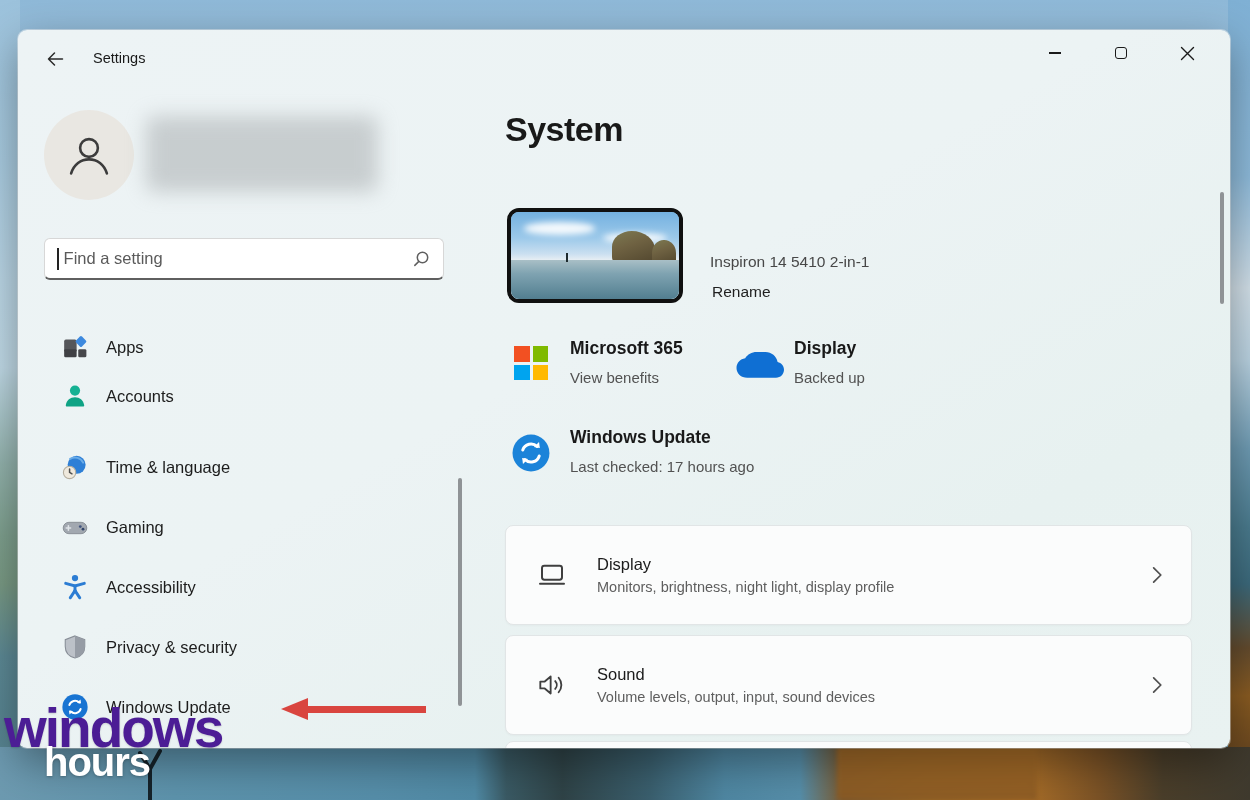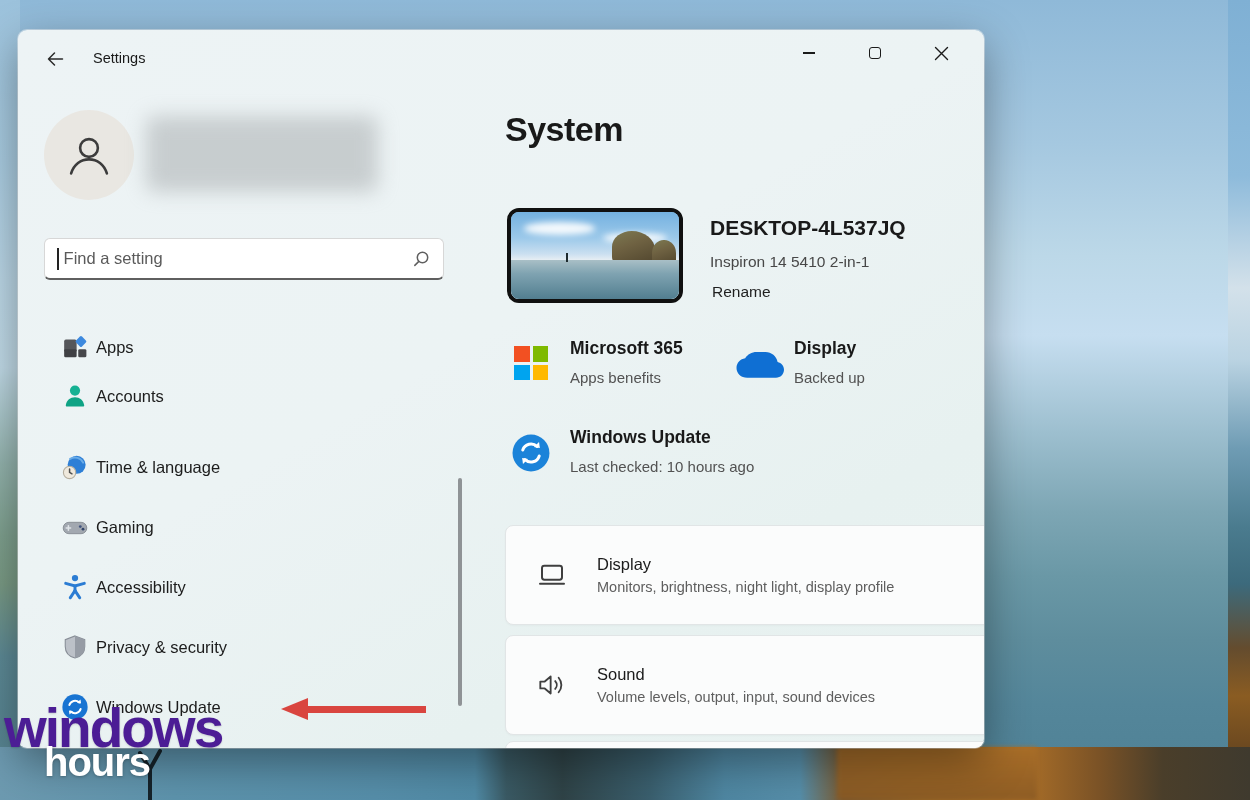--- a/index.html
+++ b/index.html
@@ -13,21 +13,21 @@
   .wp-left { left:0; top:0; width:20px; height:800px;
     background:linear-gradient(180deg,#9cc2dc 0%,#aacde2 20%,#bcd8e8 35%,#c2dce9 46%,#94b4ae 58%,#7fa18f 67%,#7a9b85 73%,#5d8a96 82%,#54808e 100%); }
   .wp-right { left:1228px; top:0; width:22px; height:800px;
     background:linear-gradient(180deg,#7fb0d4 0%,#8ebbdb 22%,#d3e1ea 36%,#bad3e2 45%,#6f9cb4 56%,#4a7b8e 66%,#3c6a7c 73%,#644c2e 81%,#8a5c22 87%,#6e4a20 93%,#4a3a22 100%); }
   .wp-bottom { left:0; top:747px; width:1250px; height:53px;
     background:linear-gradient(90deg,#6d9ab0 0%,#5d93ac 14%,#568ea9 30%,#508aa5 38%,#3a5a64 40.5%,#2f4347 45%,#3a5f6e 52%,#4f87a2 58%,#568ea9 64%,#7a5a30 67.5%,#9a6a28 74%,#a96e28 82%,#7a5226 88%,#4a3e2a 93%,#3f3a2e 100%); }
   .wp-rockshine { left:837px; top:747px; width:200px; height:53px; background:linear-gradient(180deg,#a96e28,#8a5a24); filter:blur(2px); opacity:.85; }
   .wp-person { left:128px; top:745px; width:48px; height:55px; }
 
   
-  .window { left:18px; top:30px; width:966px; height:718px; border-radius:9px;
+  .window { left:18px; top:30px; width:1212px; height:718px; border-radius:9px;
     background:linear-gradient(150deg,#edf3f5 0%,#ecf3f4 45%,#e7f1f0 75%,#e9f2f1 100%);
     box-shadow:0 14px 44px rgba(0,0,0,.38), 0 0 0 1px rgba(255,255,255,.45);
     overflow:hidden; z-index:2; }
 
   
   .back-btn { left:22px; top:14px; width:30px; height:30px; border-radius:5px; display:flex; align-items:center; justify-content:center; }
   .tb-title { left:75px; top:20px; font-size:14.5px; color:#191919; }
   .win-controls { right:10px; top:6px; display:flex; position:absolute; }
   .win-btn { width:66px; height:34px; display:flex; align-items:center; justify-content:center; }
   .glyph-min { width:12px; height:1.6px; background:#1a1a1a; }
@@ -37,21 +37,21 @@
   .avatar { left:26px; top:80px; width:90px; height:90px; border-radius:50%; background:#e9e7e2; display:flex; align-items:center; justify-content:center; }
   .blur-name { left:128px; top:86px; width:232px; height:76px; border-radius:8px; background:#a3a8aa; opacity:.5; filter:blur(10px); }
 
   
   .search-box { left:26px; top:208px; width:400px; height:42px; background:#fff; border:1px solid #d7d7d7; border-bottom:2.5px solid #5f5f5f; border-radius:6px; display:flex; align-items:center; padding:0 12px; }
   .caret { width:1.6px; height:22px; background:#222; margin-right:5px; }
   .search-input { border:none; outline:none; background:transparent; flex:1; font-size:16.5px; color:#444; font-family:inherit; }
   .search-input::placeholder { color:#5a5a5a; opacity:1; }
 
   
-  .side-item { left:22px; width:410px; height:50px; display:flex; align-items:center; padding-left:22px; gap:8px; border-radius:6px; }
+  .side-item { left:22px; width:410px; height:50px; display:flex; align-items:center; padding-left:22px; gap:18px; border-radius:6px; }
   .side-item .ico { width:26px; height:26px; flex:0 0 26px; }
   .side-label { font-size:16.5px; color:#1c1c1c; }
   .side-scrollbar { left:440px; top:448px; width:4px; height:228px; background:#8f9396; border-radius:2px; }
   .main-scrollbar { left:1202px; top:162px; width:4px; height:112px; background:#8f9396; border-radius:2px; }
 
   
   .red-arrow { left:263px; top:668px; width:145px; height:22px; }
   .red-arrow .head { position:absolute; left:0; top:0; width:0; height:0; border-top:11px solid transparent; border-bottom:11px solid transparent; border-right:27px solid #d9453f; }
   .red-arrow .shaft { position:absolute; left:22px; top:7.5px; width:123px; height:7px; background:#d9453f; }
 
@@ -232,32 +232,31 @@
   <div class="abs device-thumb">
     <div class="th-sky"></div>
     <div class="th-cloud" style="left:8%;top:12%;width:42%;height:14%;"></div>
     <div class="th-cloud" style="left:55%;top:24%;width:38%;height:12%;"></div>
     <div class="th-rock" style="right:14%;top:22%;width:26%;height:40%;border-radius:46% 54% 14% 26%;"></div>
     <div class="th-rock" style="right:2%;top:32%;width:14%;height:30%;border-radius:50% 50% 20% 20%;"></div>
     <div class="th-sea"></div>
     <div class="th-person"></div>
   </div>
 
-  <div class="abs dev-name">DESKTOP-4L537JQ</div>
   <div class="abs dev-model">Inspiron 14 5410 2-in-1</div>
   <div class="abs dev-rename">Rename</div>
 
   <div class="abs ms-logo">
     <div class="ms-sq" style="background:#f25022"></div>
     <div class="ms-sq" style="background:#7fba00"></div>
     <div class="ms-sq" style="background:#00a4ef"></div>
     <div class="ms-sq" style="background:#ffb900"></div>
   </div>
   <div class="qi-title" style="left:552px;top:308px">Microsoft 365</div>
-  <div class="qi-sub" style="left:552px;top:339px">Apps benefits</div>
+  <div class="qi-sub" style="left:552px;top:339px">View benefits</div>
 
   <div class="abs" style="left:718px;top:320px;width:48px;height:30px">
     <svg viewBox="0 0 48 30" width="48" height="30">
       <path d="M29.5 2c6 0 11 4.2 12.1 9.9 3.7.7 6.4 3.9 6.4 7.8 0 4.4-3.6 8-8 8H11.2C5.1 27.7.5 23.4.5 17.9c0-5 3.8-9.1 8.7-9.7C11.5 4.5 15.8 2 20.5 2z" fill="#0f6fd3"></path>
     </svg>
   </div>
   <div class="qi-title" style="left:776px;top:308px">Display</div>
   <div class="qi-sub" style="left:776px;top:339px">Backed up</div>
 
   <div class="abs" style="left:494px;top:404px;width:38px;height:38px">
@@ -265,21 +264,21 @@
       <circle cx="18" cy="18" r="17.5" fill="#1b83d9"></circle>
       <g stroke="#fff" stroke-width="2.8" fill="none" stroke-linecap="round">
         <path d="M10.2 15.2 a8.2 8.2 0 0 1 13.6-3.4"></path>
         <path d="M25.8 20.8 a8.2 8.2 0 0 1 -13.6 3.4"></path>
       </g>
       <path d="M25.6 7.6 l0.8 5.6 -5.6-1 z" fill="#fff"></path>
       <path d="M10.4 28.4 l-0.8-5.6 5.6 1 z" fill="#fff"></path>
     </svg>
   </div>
   <div class="qi-title" style="left:552px;top:397px">Windows Update</div>
-  <div class="qi-sub" style="left:552px;top:428px">Last checked: 10 hours ago</div>
+  <div class="qi-sub" style="left:552px;top:428px">Last checked: 17 hours ago</div>
 
   <div class="abs card" style="top:495px">
     <span class="c-ico">
       <svg viewBox="0 0 24 24" width="32" height="32">
         <rect x="4.5" y="5" width="15" height="10.5" rx="1.8" fill="none" stroke="#3f3f3f" stroke-width="1.5"></rect>
         <path d="M3 18.6h18" stroke="#3f3f3f" stroke-width="1.5" stroke-linecap="round"></path>
       </svg>
     </span>
     <span class="c-text">
       <div class="c-title">Display</div>

